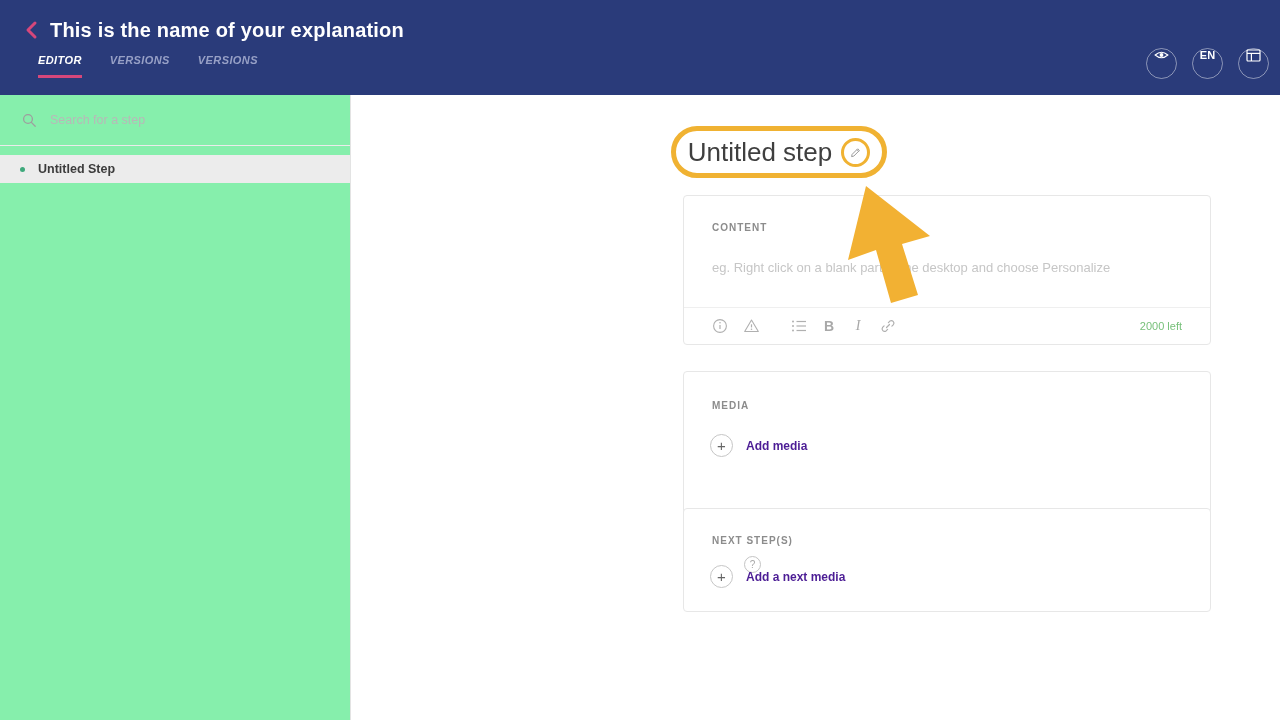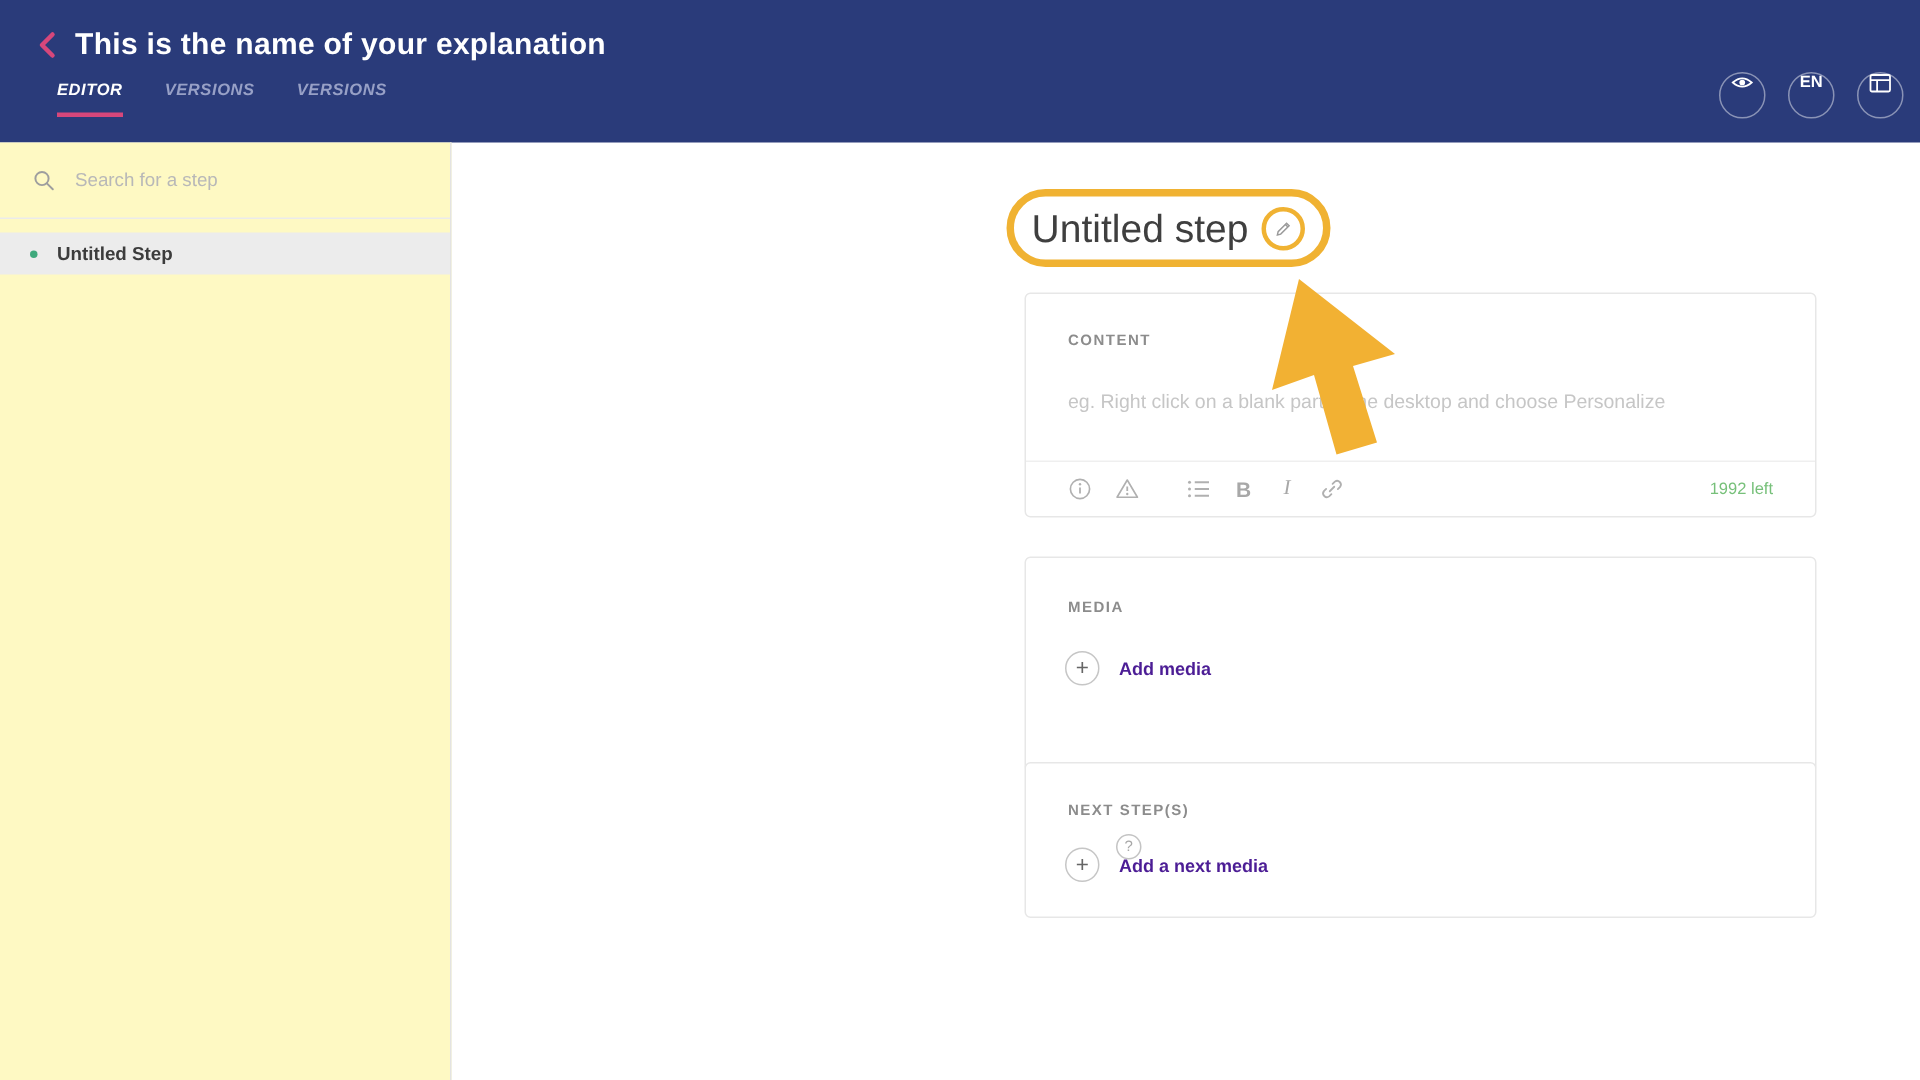--- a/index.html
+++ b/index.html
@@ -19,21 +19,21 @@
   .tab { font-size:11px; font-weight:700; letter-spacing:0.4px; color:#97a0c6; padding-bottom:9px; cursor:pointer; }
   .tab.active { color:#ffffff; border-bottom:3px solid #d6477b; }
   .header-actions { position:absolute; right:11px; top:48px; display:flex; gap:15px; }
   .circle-btn {
     width:31px; height:31px; border:1px solid rgba(255,255,255,0.45); border-radius:50%;
     display:flex; align-items:flex-start; justify-content:center; color:#ffffff; cursor:pointer;
     font-size:11px; font-weight:700;
   }
 
   
-  .sidebar { position:absolute; top:95px; left:0; width:301px; height:625px; background:#fef9c3; border-right:1px solid #e3e3e3; }
+  .sidebar { position:absolute; top:95px; left:0; width:351px; height:625px; background:#86efac; border-right:1px solid #e3e3e3; }
   .search-row { height:51px; border-bottom:1px solid #ebebeb; display:flex; align-items:center; padding:0 22px; gap:13px; }
   .search-input { flex:1; border:none; outline:none; background:transparent; font-size:12.5px; color:#555; font-family:"Liberation Sans", sans-serif; }
   .search-input::placeholder { color:#b8b8b8; }
   .section-label { margin:18px 0 0 20px; font-size:12px; color:#6e6e6e; }
   .step-item { margin-top:9px; height:28px; background:#ececec; display:flex; align-items:center; padding:0 20px; gap:13px; cursor:pointer; }
   .step-dot { width:5px; height:5px; border-radius:50%; background:#3fa97c; flex:0 0 auto; }
   .step-label { font-size:12.5px; font-weight:600; color:#3c3c3c; }
 
   
   .title-box {
@@ -181,21 +181,21 @@
       </span>
       <span class="tb-letter tb-bold">B</span>
       <span class="tb-letter tb-italic">I</span>
       <span class="tb-icon">
         <svg width="16" height="16" viewBox="0 0 16 16">
           <path d="M6.5 9.5 L9.5 6.5" stroke="currentColor" stroke-width="1.2" stroke-linecap="round"></path>
           <path d="M8.4 4.6 L9.9 3.1 A2.5 2.5 0 0 1 13.4 6.6 L11.9 8.1" fill="none" stroke="currentColor" stroke-width="1.2" stroke-linecap="round"></path>
           <path d="M7.6 11.4 L6.1 12.9 A2.5 2.5 0 0 1 2.6 9.4 L4.1 7.9" fill="none" stroke="currentColor" stroke-width="1.2" stroke-linecap="round"></path>
         </svg>
       </span>
-      <span class="chars-left">1992 left</span>
+      <span class="chars-left">2000 left</span>
     </div>
   </div>
 
   <div class="card card-media">
     <div class="card-label" style="top:28px;">MEDIA</div>
     <div class="add-row" style="top:62px;">
       <span class="plus-circle">+</span>
       <span class="add-label">Add media</span>
     </div>
   </div>

